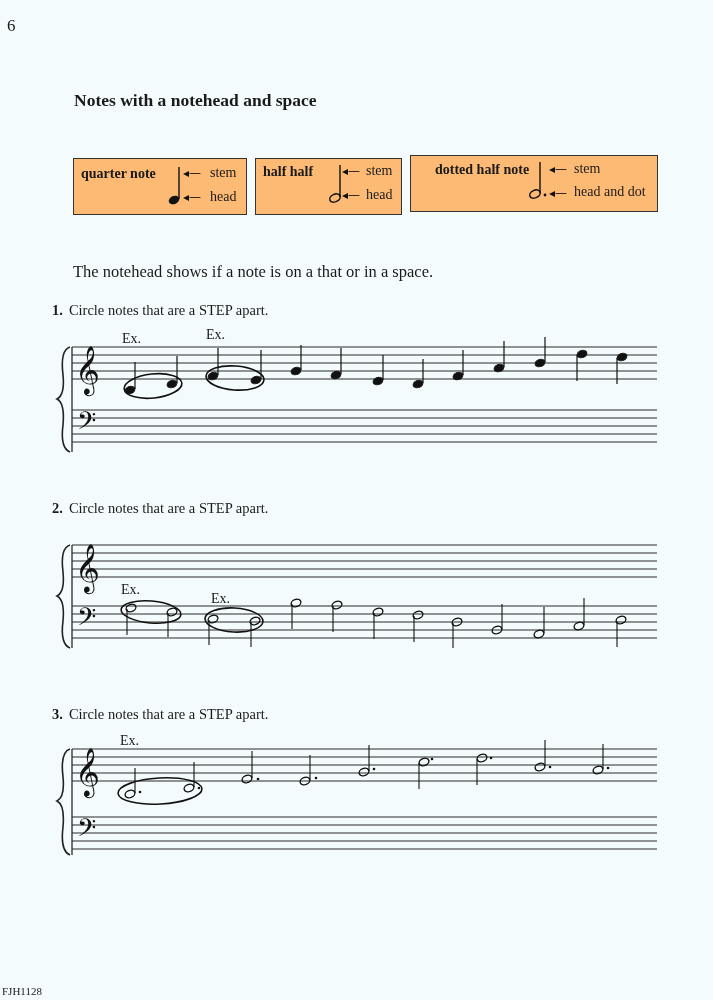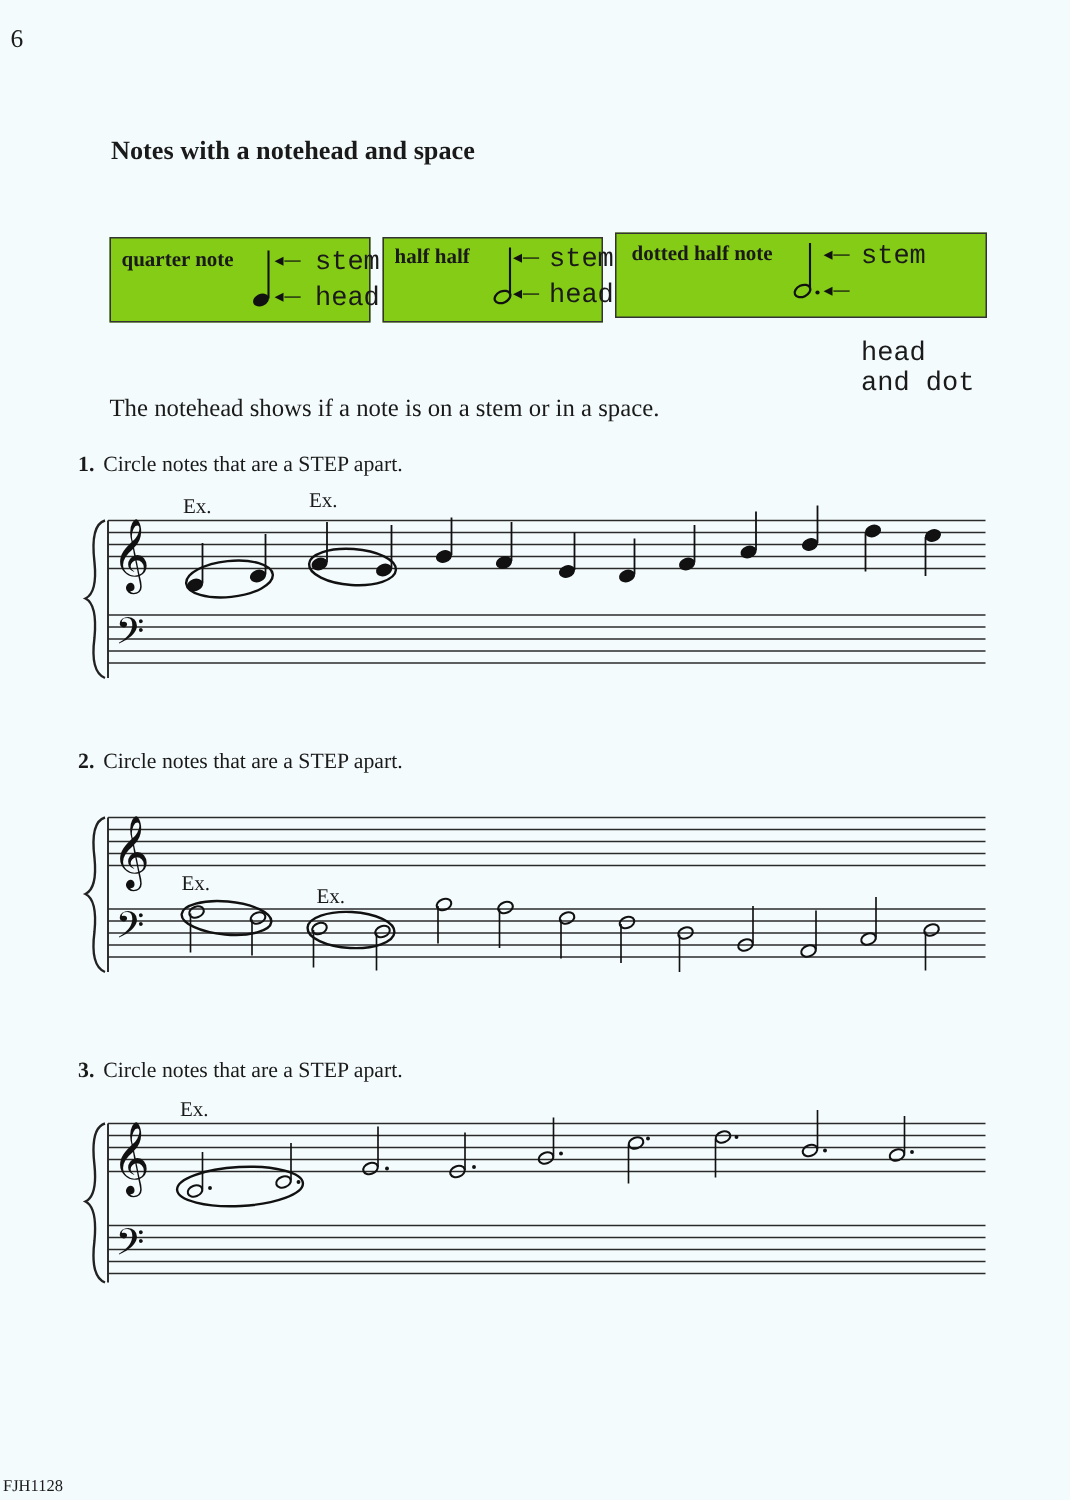--- a/index.html
+++ b/index.html
@@ -5,23 +5,23 @@
   html, body { margin:0; padding:0; }
   body {
     width:713px; height:1000px; position:relative; overflow:hidden;
     background:#f4fbfd;
     font-family:"Liberation Serif", "DejaVu Serif", serif;
     color:#1a1a1a;
   }
   .abs { position:absolute; }
   .page-num { left:7px; top:16px; font-size:17px; }
   .title { left:74px; top:90px; font-size:17.5px; font-weight:bold; }
-  .defbox { position:absolute; border:1.3px solid #333; background:#84cc16; }
+  .defbox { position:absolute; border:1.3px solid #333; background:#fdba74; }
   .defbox .lbl { position:absolute; font-weight:bold; font-size:14px; }
-  .defbox .ann { position:absolute; font-size:18px;font-family:Liberation Mono, monospace; }
+  .defbox .ann { position:absolute; font-size:14px; }
   .lead { left:73px; top:262px; font-size:16.5px; }
   .instr { position:absolute; left:52px; font-size:14.5px; }
   .instr b { font-weight:bold; margin-right:6px; }
   .footer { left:2px; top:985px; font-size:11px; font-weight:normal; }
   svg { position:absolute; left:0; top:0; }
 </style>
 </head>
 <body>
 
 <div class="abs page-num">6</div>
@@ -45,33 +45,33 @@
     <line x1="84" y1="6" x2="84" y2="38" stroke="#111" stroke-width="1.4"></line>
     <ellipse cx="79" cy="39" rx="5.5" ry="3.8" fill="none" stroke="#111" stroke-width="1.5" transform="rotate(-25 79 39)"></ellipse>
     <text x="86" y="16" font-size="12" fill="#111" font-family="DejaVu Sans, sans-serif">◂—</text>
     <text x="86" y="40" font-size="12" fill="#111" font-family="DejaVu Sans, sans-serif">◂—</text>
   </svg>
   <span class="ann" style="left:110px;top:4px;">stem</span>
   <span class="ann" style="left:110px;top:28px;">head</span>
 </div>
 
 <div class="defbox" style="left:410px;top:155px;width:246px;height:55px;">
-  <span class="lbl" style="left:10px;top:6px;text-align:center;">dotted half note</span>
+  <span class="lbl" style="left:24px;top:6px;text-align:center;">dotted half note</span>
   <svg width="246" height="55">
     <line x1="129" y1="6" x2="129" y2="37" stroke="#111" stroke-width="1.4"></line>
     <ellipse cx="124" cy="38" rx="5.5" ry="3.8" fill="none" stroke="#111" stroke-width="1.5" transform="rotate(-25 124 38)"></ellipse>
     <circle cx="134" cy="39" r="1.4" fill="#111"></circle>
     <text x="138" y="17" font-size="12" fill="#111" font-family="DejaVu Sans, sans-serif">◂—</text>
     <text x="138" y="41" font-size="12" fill="#111" font-family="DejaVu Sans, sans-serif">◂—</text>
   </svg>
   <span class="ann" style="left:163px;top:5px;">stem</span>
-  <span class="ann" style="left:163px;top:28px;margin-top:42px;">head and dot</span>
-</div>
-
-<div class="abs lead">The notehead shows if a note is on a stem or in a space.</div>
+  <span class="ann" style="left:163px;top:28px;">head and dot</span>
+</div>
+
+<div class="abs lead">The notehead shows if a note is on a that or in a space.</div>
 
 <div class="instr" style="top:302px;">
   <b>1.</b><span>Circle notes that are a STEP apart.</span>
 </div>
 <div class="instr" style="top:500px;">
   <b>2.</b><span>Circle notes that are a STEP apart.</span>
 </div>
 <div class="instr" style="top:706px;">
   <b>3.</b><span>Circle notes that are a STEP apart.</span>
 </div>

